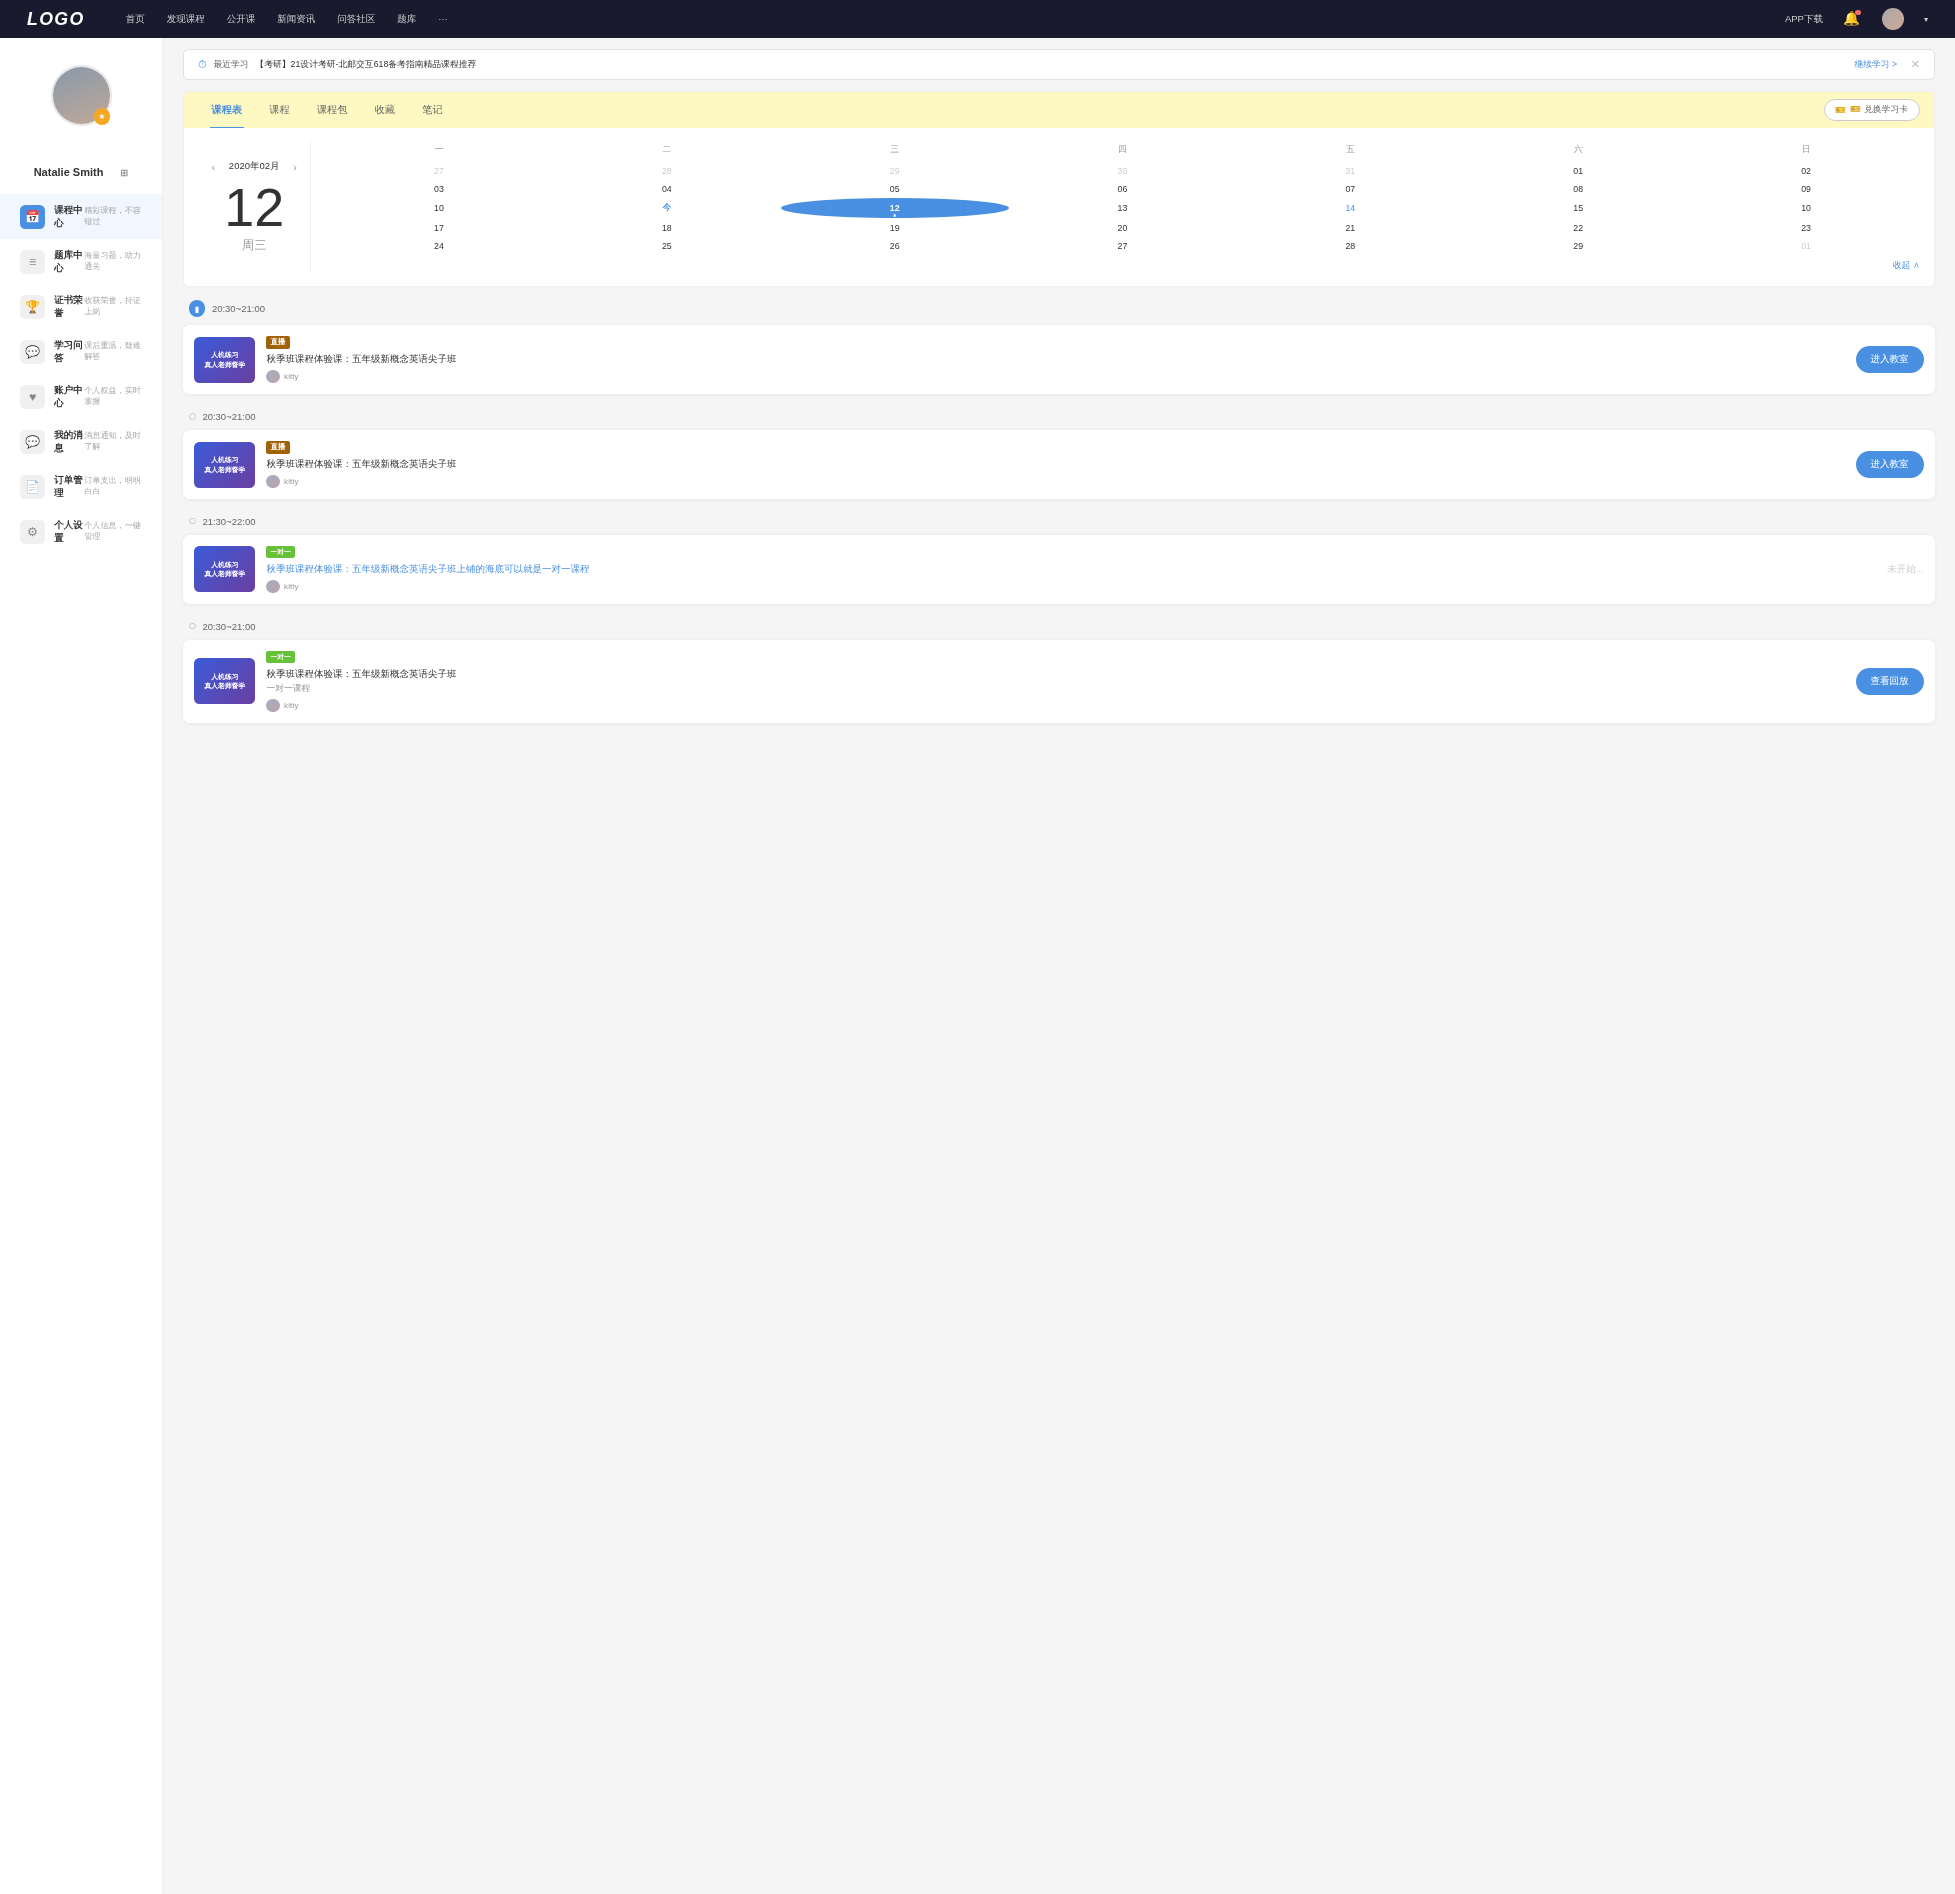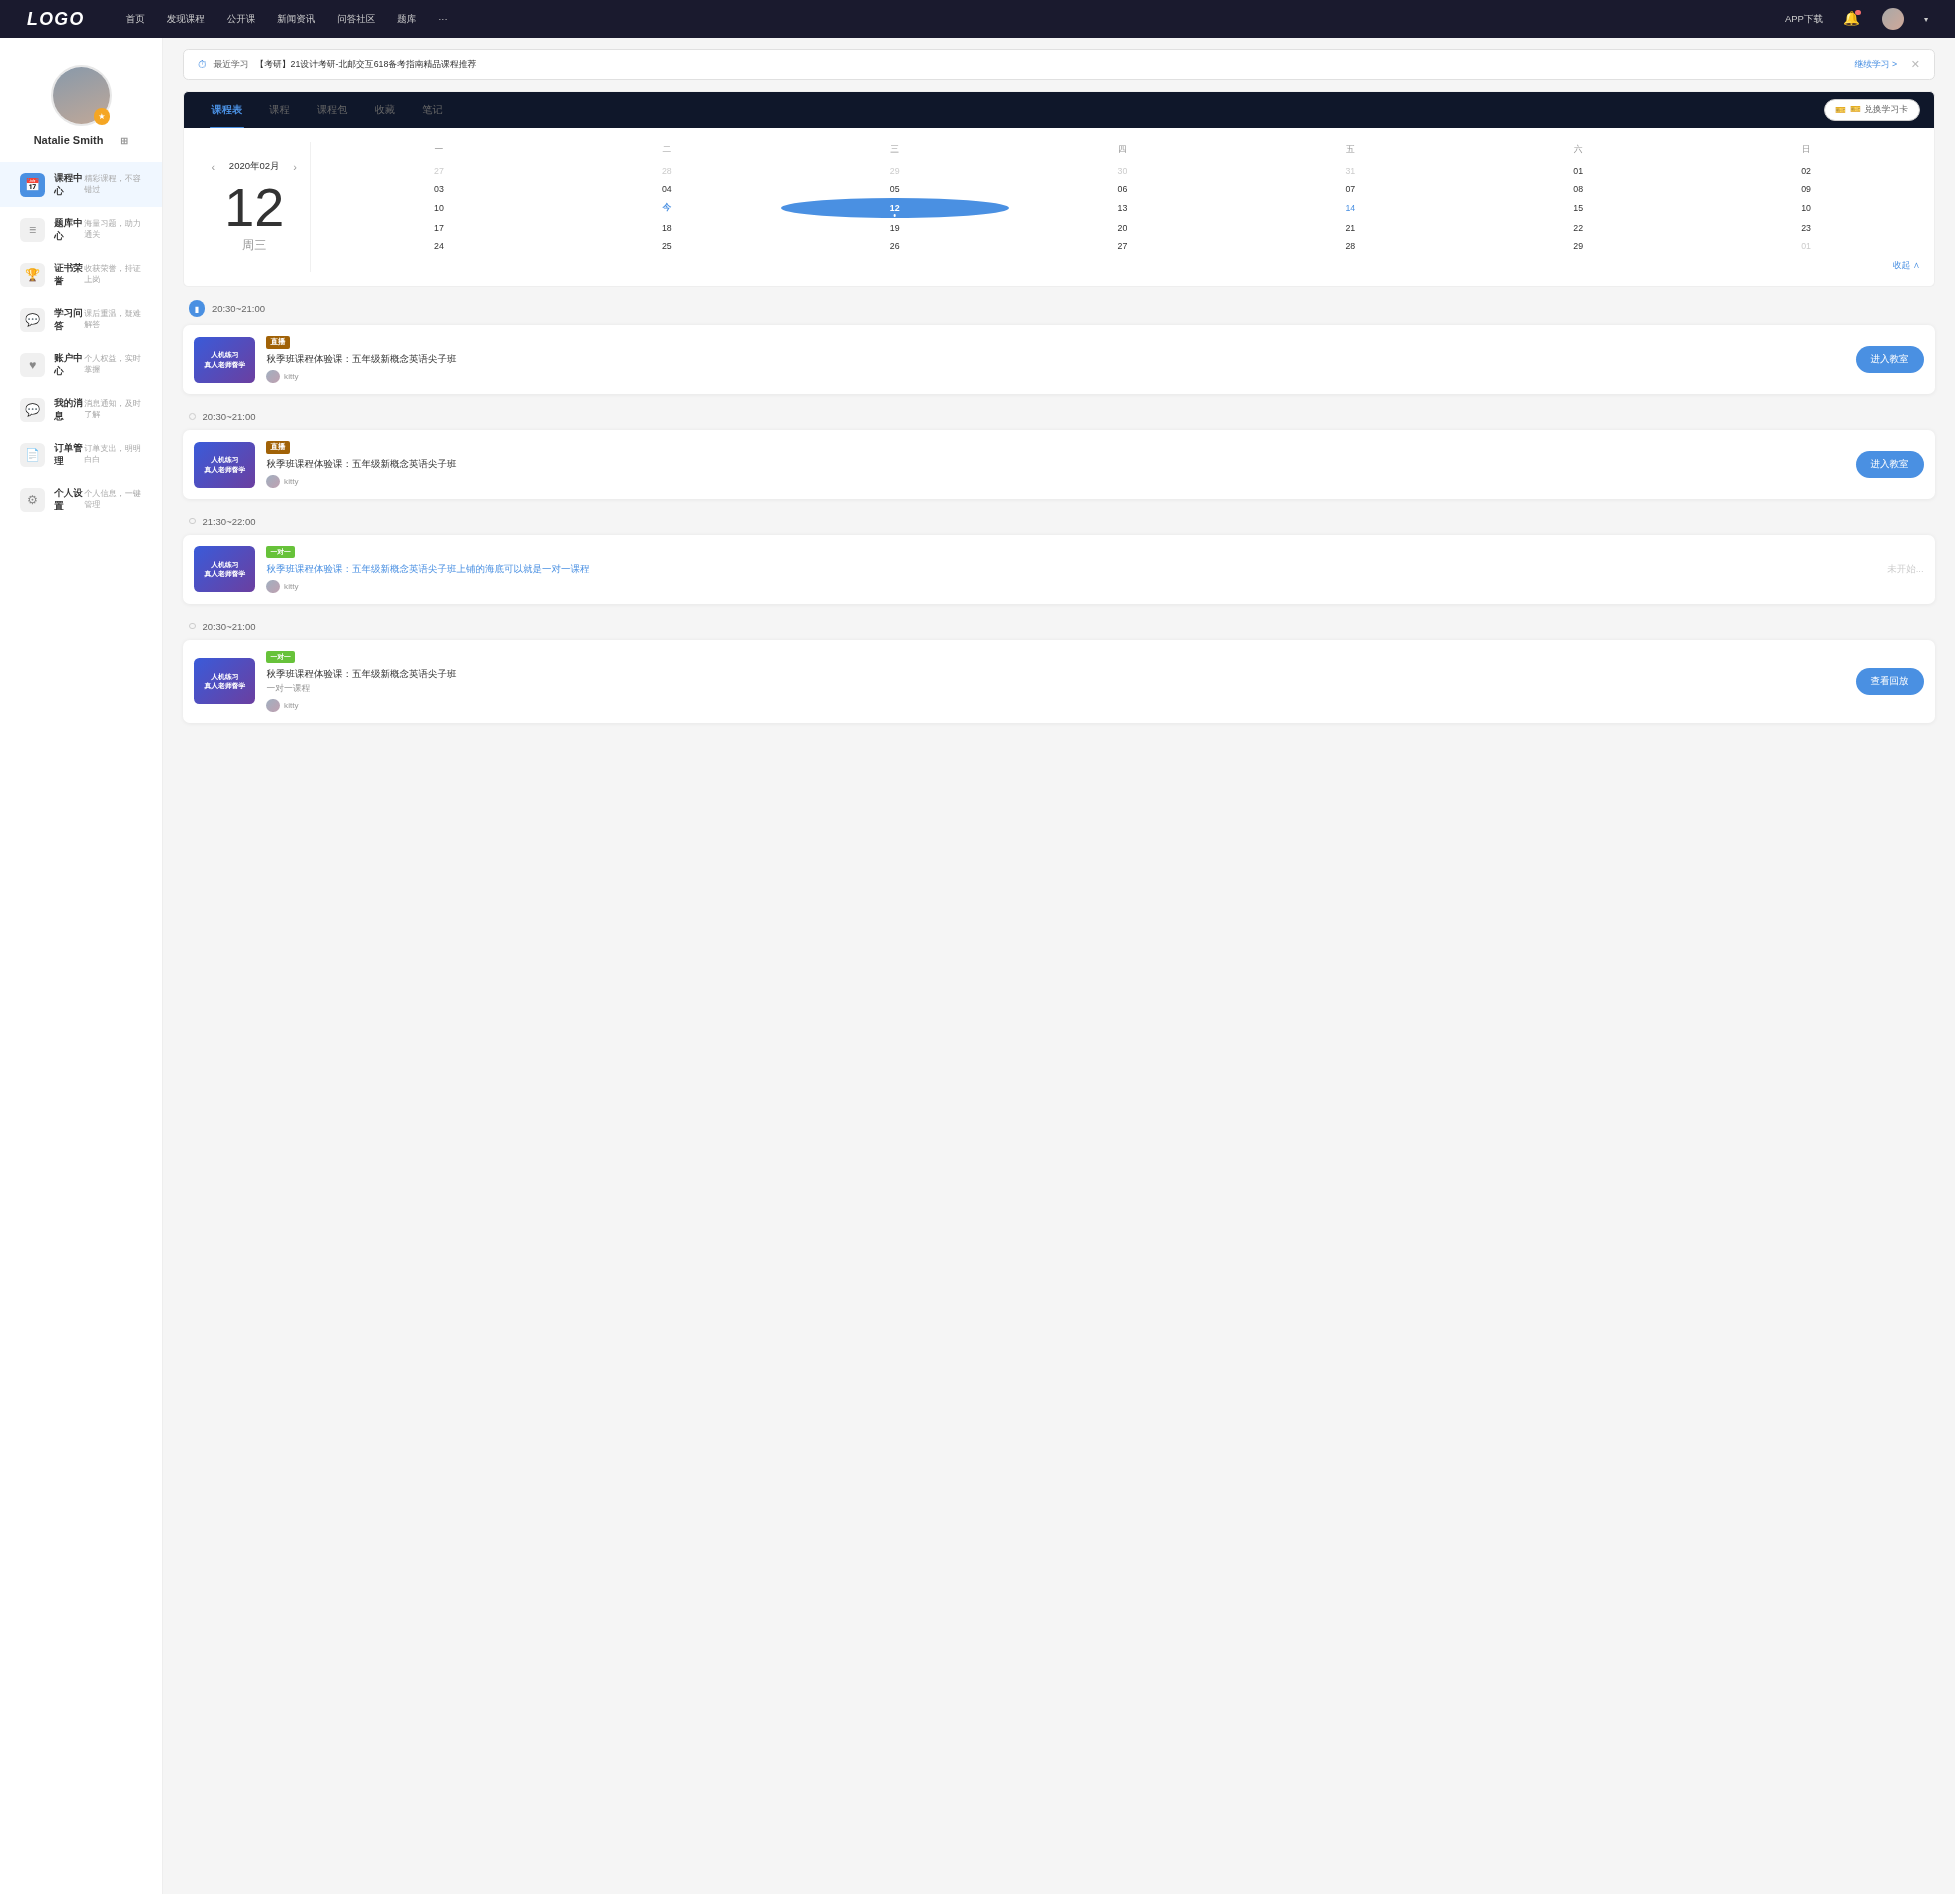--- a/index.html
+++ b/index.html
@@ -110,20 +110,21 @@
     }
     .avatar-badge-icon { font-size: 8.1px; color: white; }
     .sidebar-username {
       font-size: 11px;
       font-weight: 600;
       color: #333;
       display: flex;
       align-items: center;
       gap: 17px;
       margin-bottom: 16.3px;
+      margin-top: 32px;
     }
     .qr-icon { font-size: 9.5px; color: #999; cursor: pointer; }
 
     .sidebar-menu {
       width: 100%;
     }
     .sidebar-item {
       display: flex;
       align-items: center;
       padding: 9.5px 20.4px;
@@ -174,21 +175,21 @@
       display: flex; align-items: center; gap: 2.7px; margin-left: 32px;
     }
     .recent-close { color: #bbb; cursor: pointer; font-size: 11px; margin-left: 6.8px; }
 
     
     .tabs-row {
       display: flex;
       align-items: center;
       border-bottom: none;
       margin-bottom: 0;
-      background: #0f172a;
+      background: #fef9c3;
       padding: 0 13.6px;
       border-radius: 5.4px 5.4px 0 0;
       border: 0.7px solid #eee;
       border-bottom: none;
     }
     .tab-item {
       padding: 11px 13.6px;
       font-size: 10.2px;
       color: #666;
       cursor: pointer;

